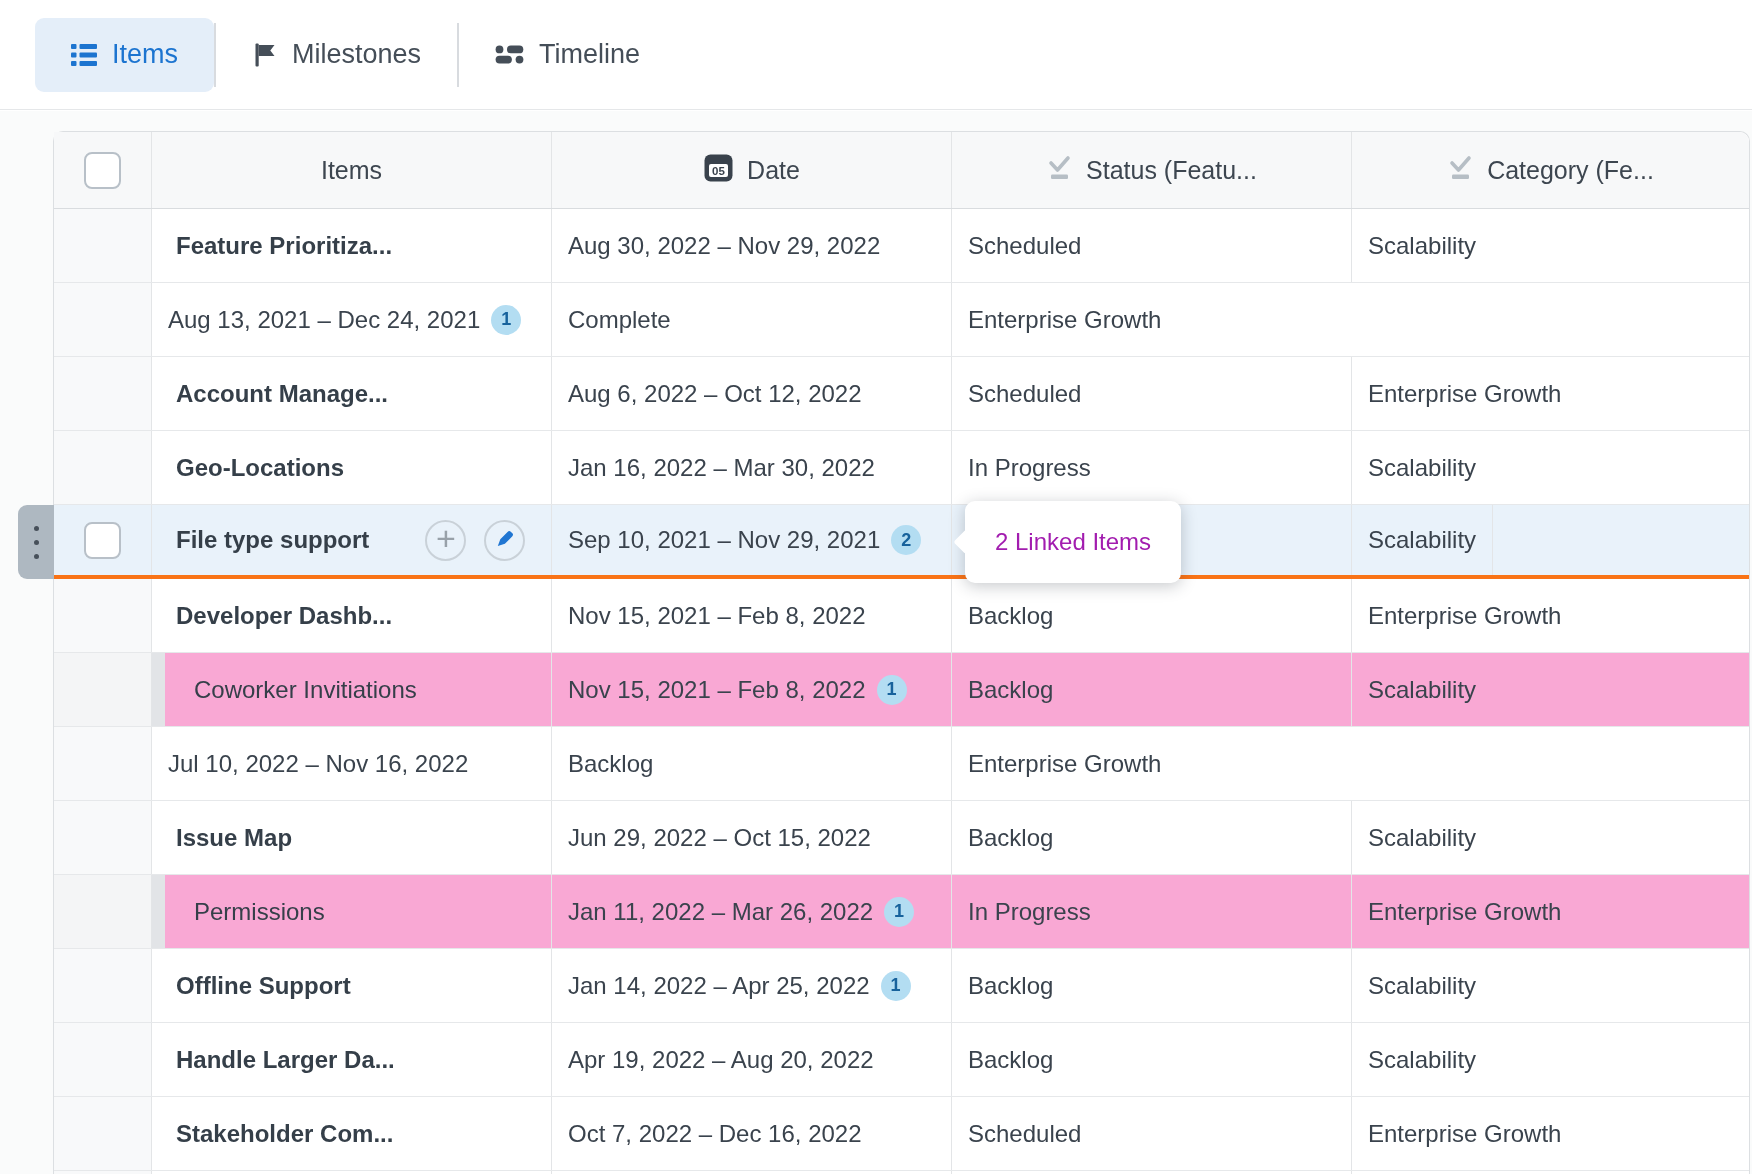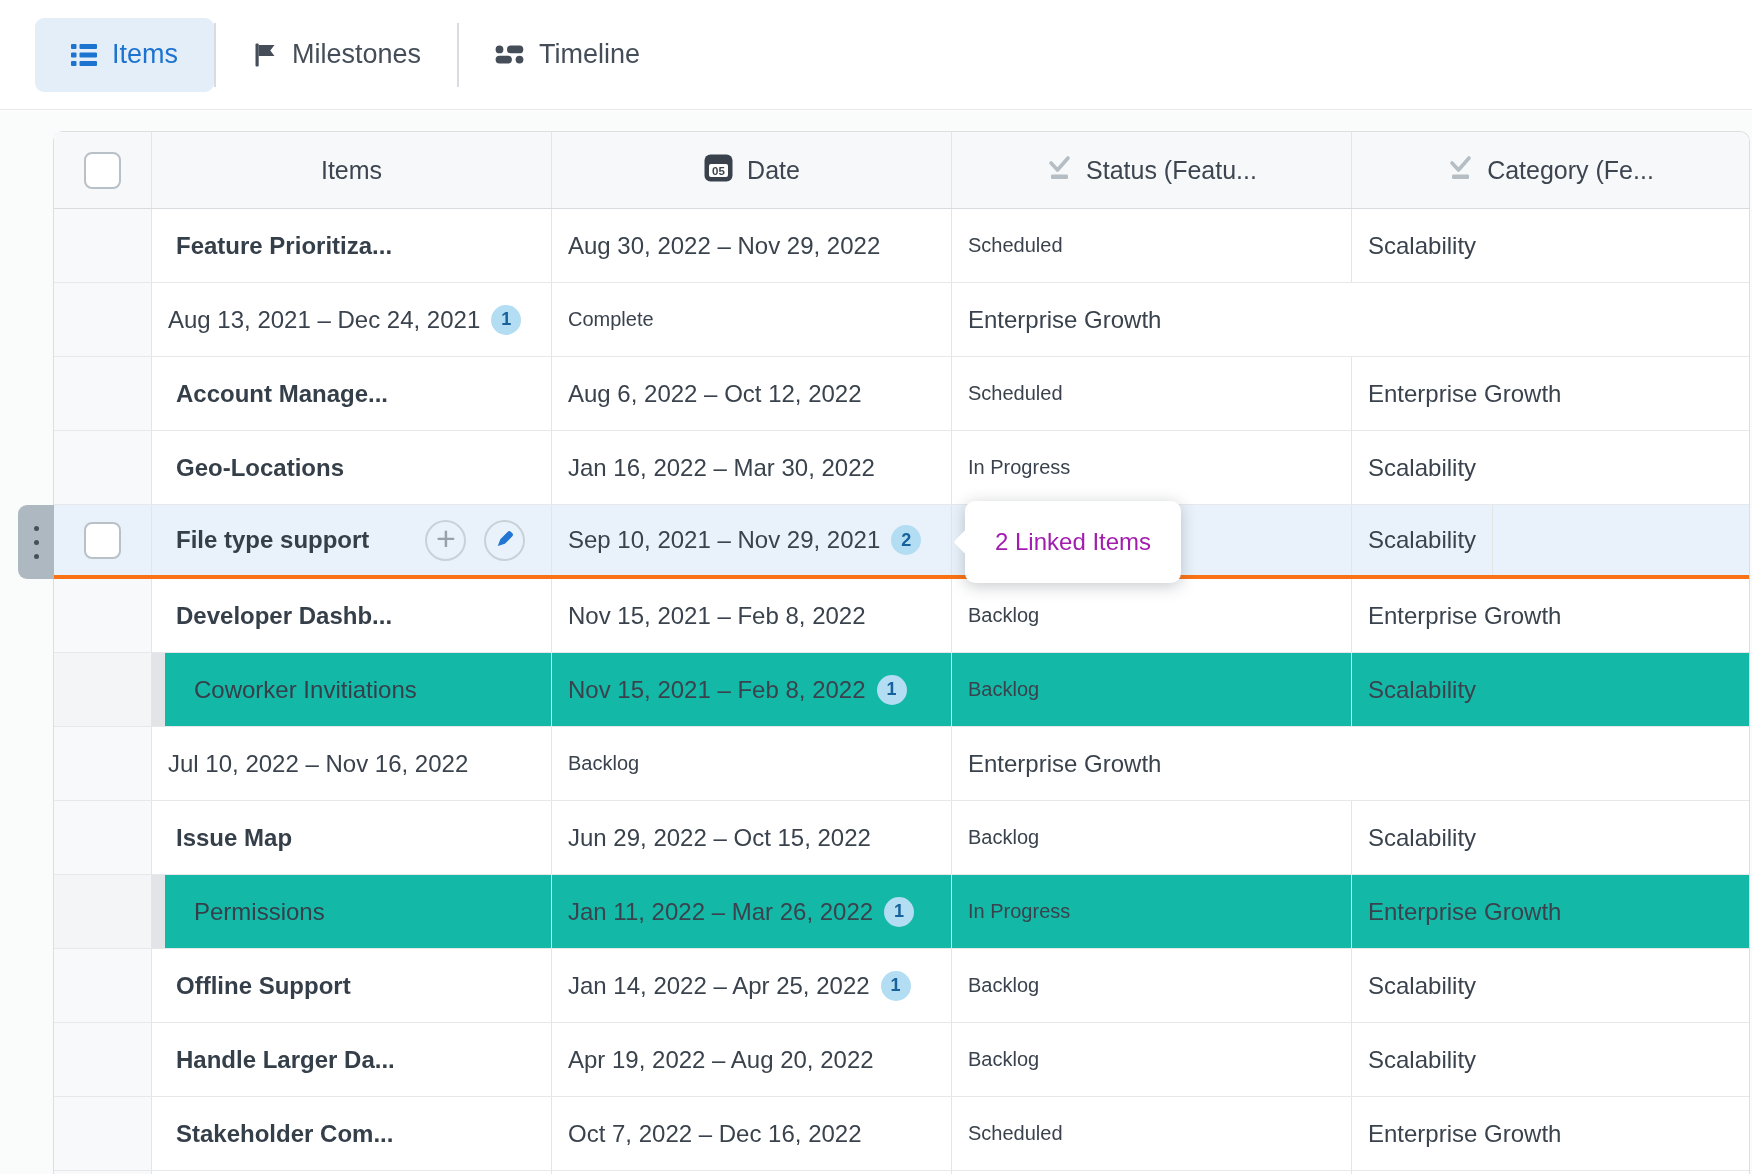--- a/index.html
+++ b/index.html
@@ -22,26 +22,26 @@
   .grid { position:absolute; left:53px; top:20px; width:1697px;
     border:1px solid #dcdfe2; border-bottom:none; border-radius:10px 10px 0 0; background:#fff; }
   .hrow, .row { display:flex; height:74px; border-bottom:1px solid #e6e8ea; background:#fff; position:relative; }
   .hrow { height:77px; background:#f7f8f9; border-bottom:1px solid #d9dcdf; border-radius:10px 10px 0 0; }
   .cell { border-right:1px solid #e3e5e7; display:flex; align-items:center; overflow:hidden; white-space:nowrap; }
   .cell:last-child { border-right:none; flex:1; }
   .c-num { width:98px; justify-content:center; background:#f8f9fa; font-size:23px; color:#3e4852; }
   .hrow .c-num { background:#f7f8f9; }
   .c-items { width:400px; padding:0 14px 0 24px; font-size:24px; font-weight:700; color:#353f49; position:relative; }
   .c-date { width:400px; padding:0 16px; font-size:24px; gap:11px; }
-  .c-status { width:400px; padding:0 16px; font-size:20px; }
+  .c-status { width:400px; padding:0 16px; font-size:24px; }
   .c-cat { padding:0 16px; font-size:24px; }
   .hrow .cell { justify-content:center; font-size:25px; font-weight:500; color:#3d4650; gap:13px; padding:0; }
 
   
-  .row.sub { background:#14b8a6; }
+  .row.sub { background:#f9a8d4; }
   .row.sub .c-num { background:#f4f5f6; }
   .row.sub .c-items { font-weight:400; padding-left:42px; }
   .row.sub .c-items::before { content:""; position:absolute; left:0; top:0; bottom:0; width:13px; background:#e2e4e7; }
 
   
   .row.hovered { background:#e9f2fa; }
   .row.hovered .c-num { background:#e9f2fa; }
   .row.hovered { border-bottom:4px solid #f97316; }
 
   .checkbox { width:37px; height:37px; border:2px solid #b8c0c8; border-radius:8px; background:#fff; }

